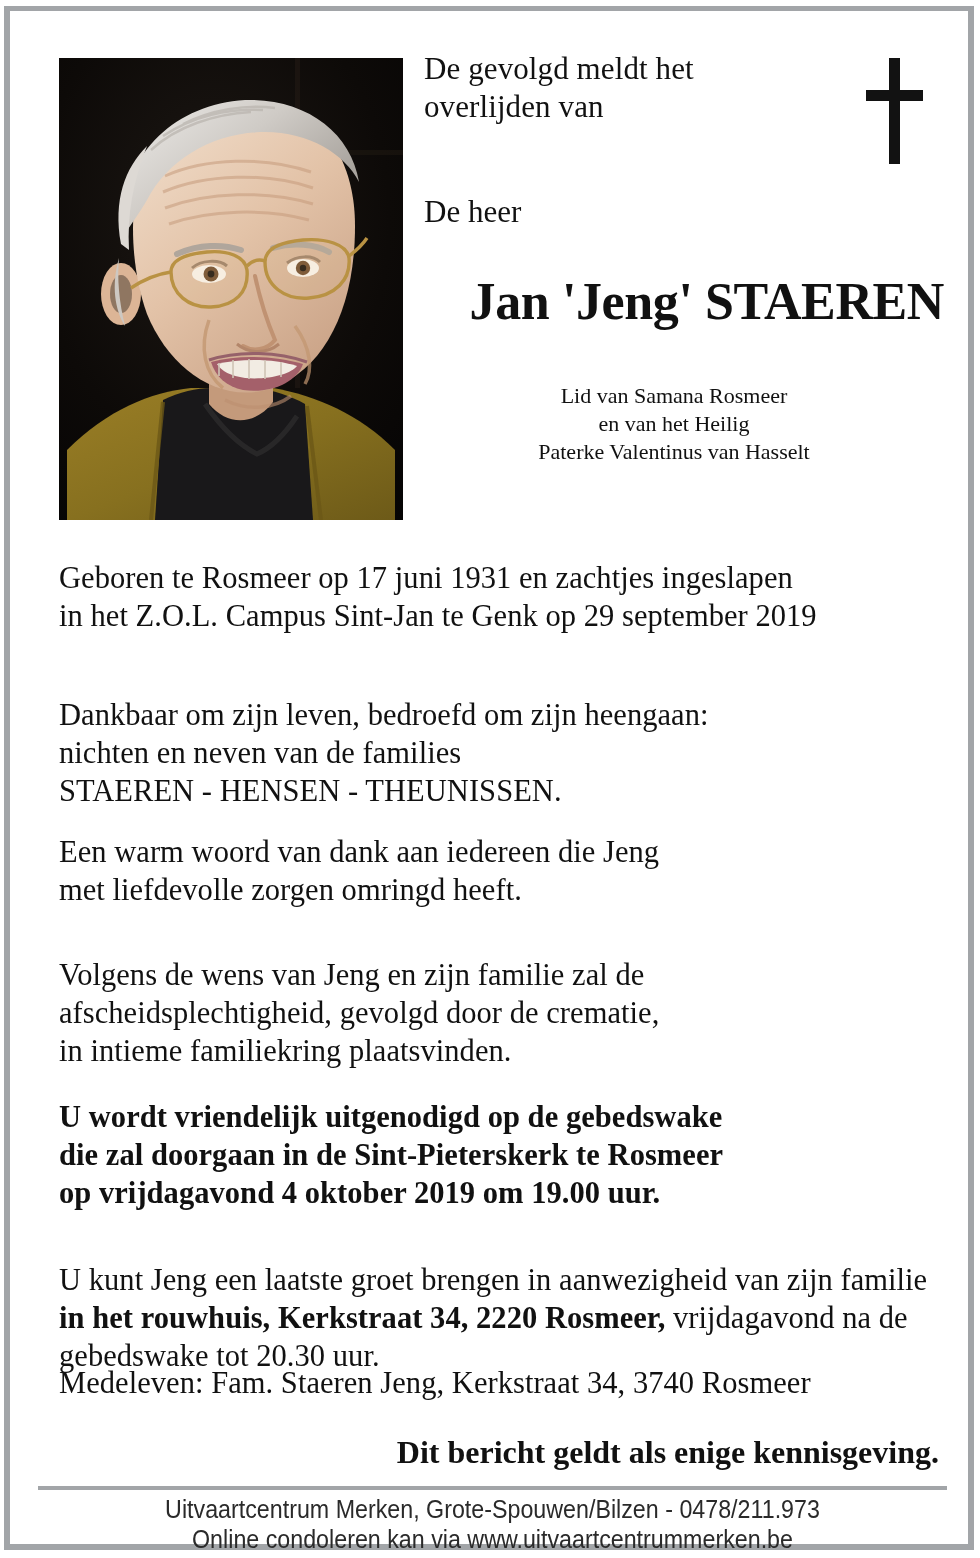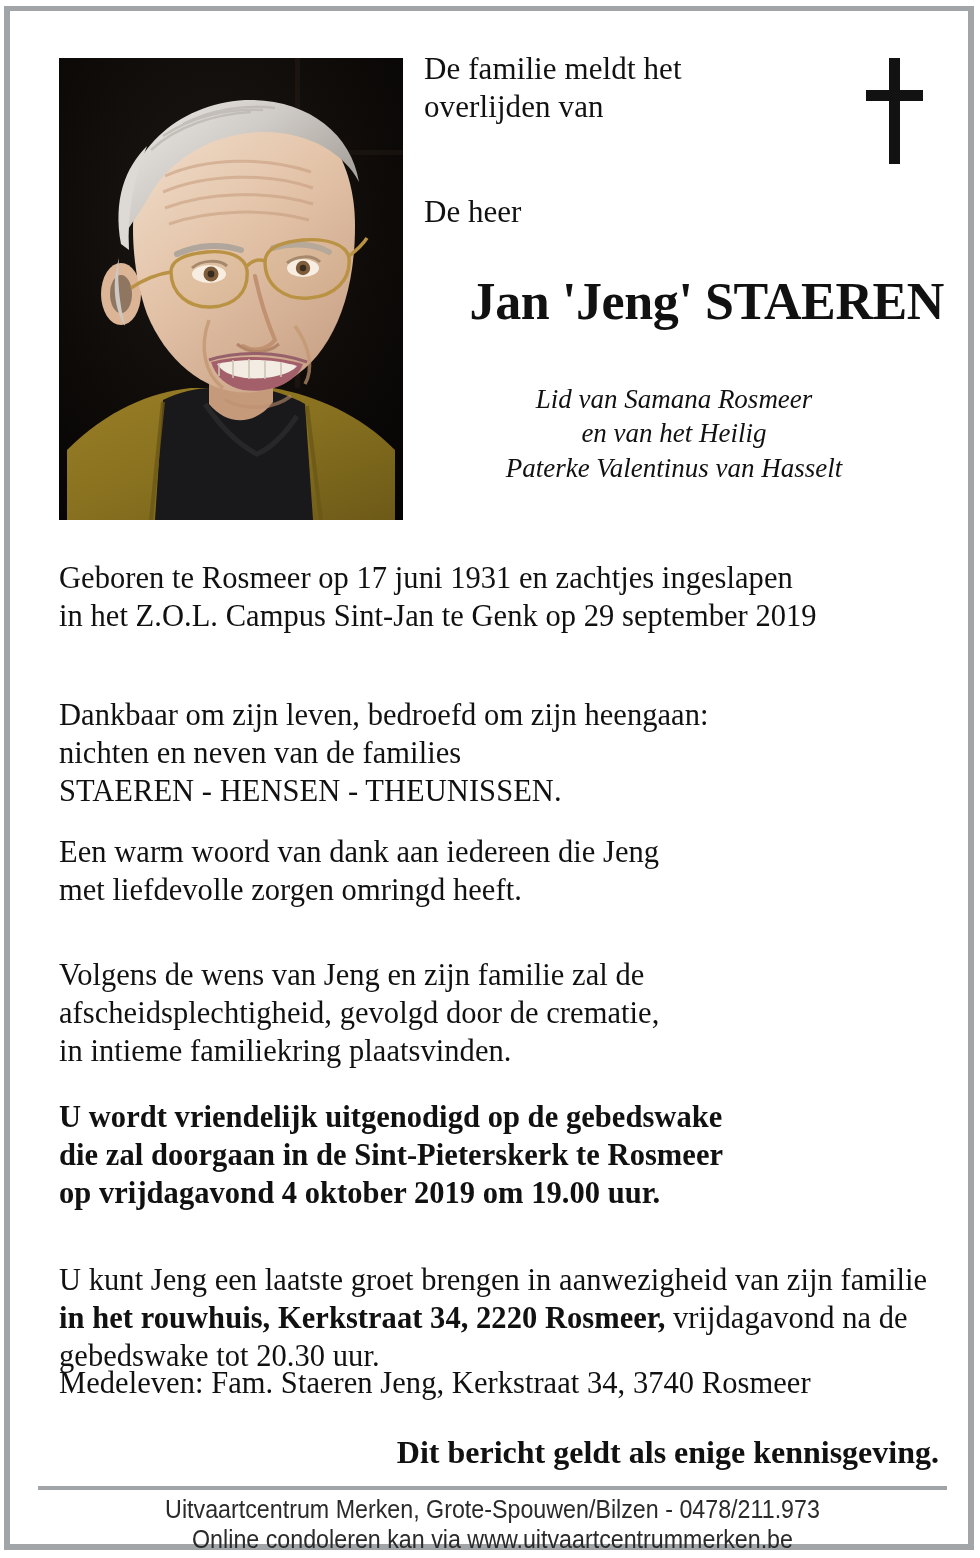--- a/index.html
+++ b/index.html
@@ -93,22 +93,21 @@
     letter-spacing: -0.4px;
     white-space: nowrap;
   }
 
   .subtitle {
     position: absolute;
     left: 404px;
     top: 382px;
     width: 540px;
     text-align: center;
-    font-style: italic;
-    font-size: 27px;
+    font-size: 22px;
     line-height: 1.27;
   }
 
   
   .body-block {
     position: absolute;
     left: 59px;
     width: 880px;
   }
   .para {
@@ -266,21 +265,21 @@
       <path d="M158 306 C184 300 216 301 238 308 C232 316 210 322 186 320
                C172 318 162 313 158 306 Z" fill="#f2ece3"></path>
       <path d="M160 305 L160 318 M174 302 L174 320 M190 301 L190 321 M206 302 L206 321 M222 304 L222 319" stroke="#cfc4b5" stroke-width="1.6"></path>
       <path d="M150 302 C180 292 220 294 248 304" stroke="#96616a" stroke-width="3" fill="none"></path>
 
       <path d="M166 342 C190 354 216 350 232 338" stroke="#bd9070" stroke-width="3.5" fill="none" opacity="0.6"></path>
     </svg>
   </div>
 
   <div class="header-text">
-    <div class="lead">De familie meldt het</div>
+    <div class="lead">De gevolgd meldt het</div>
     <div class="lead">overlijden van</div>
   </div>
 
   <div class="deheer">De heer</div>
 
   <div class="cross">
     <div class="bar-v"></div>
     <div class="bar-h"></div>
   </div>
 

